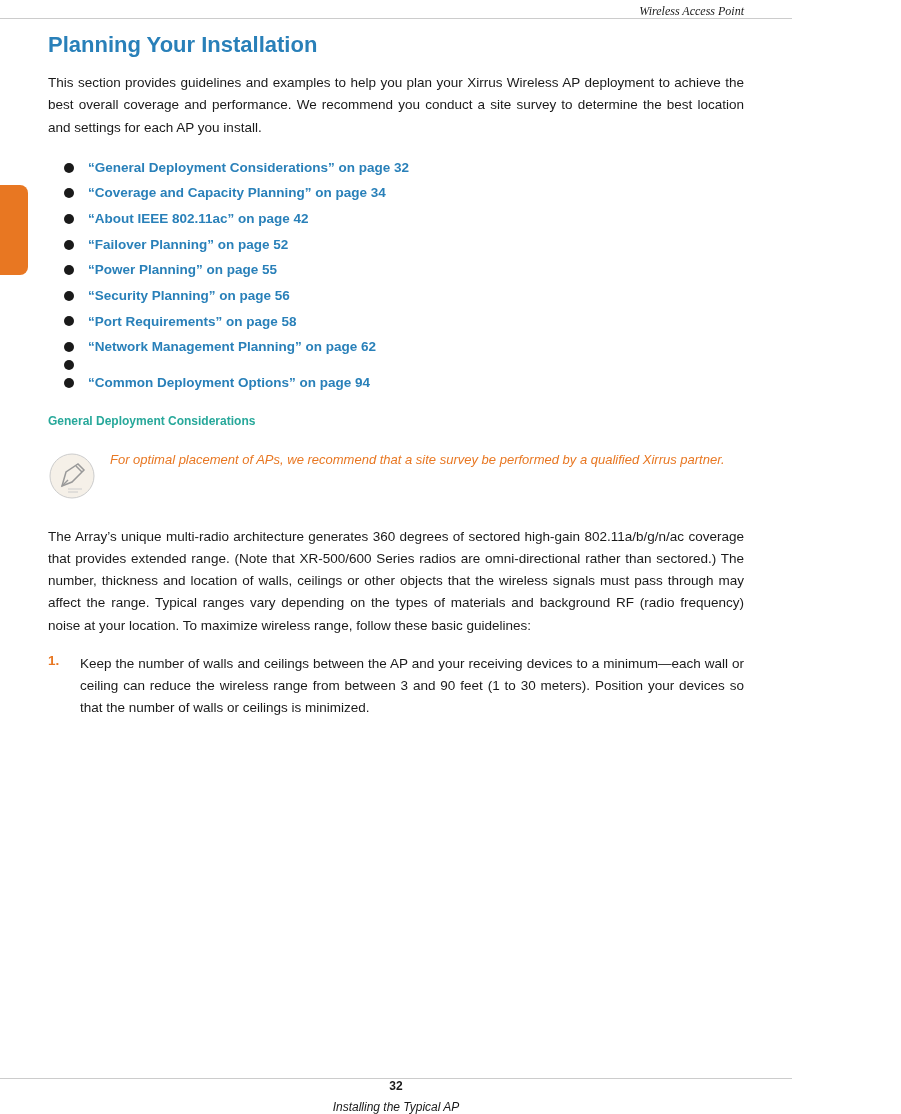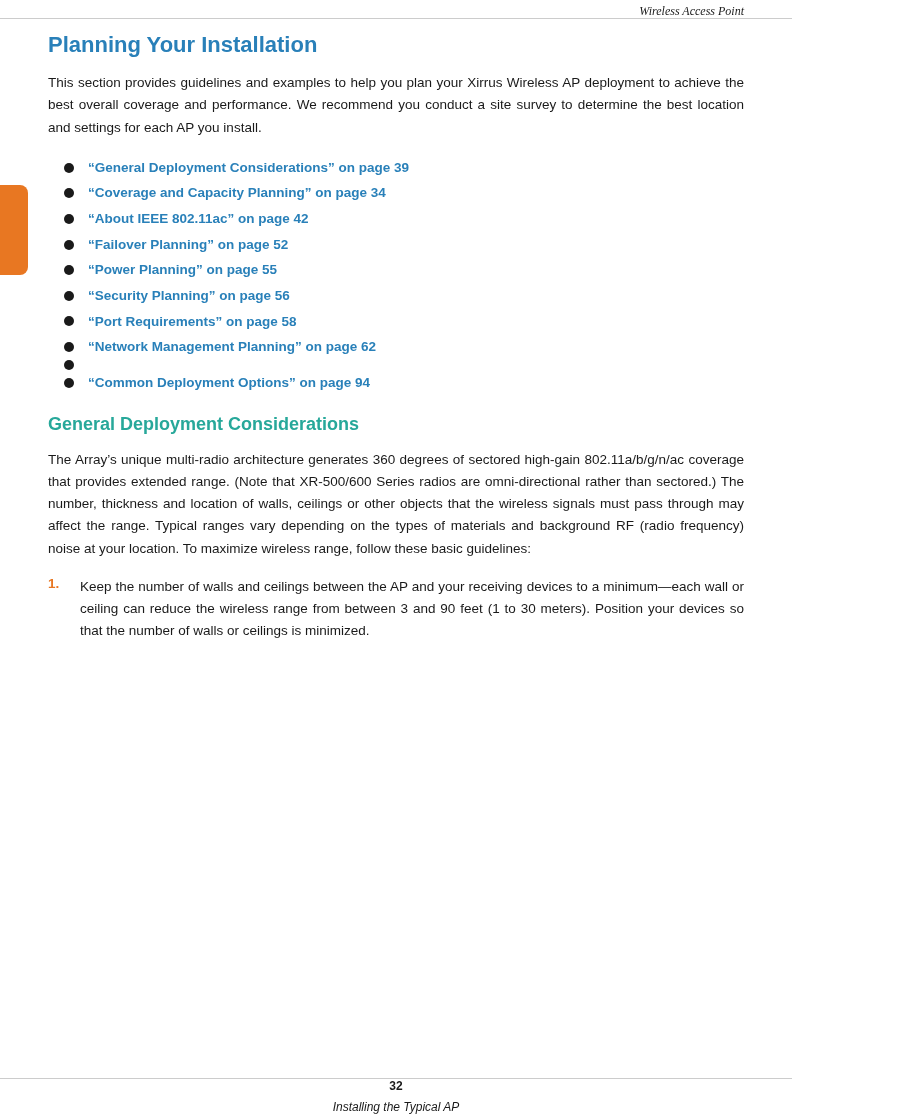--- a/index.html
+++ b/index.html
@@ -71,21 +71,21 @@
       font-family: Arial, Helvetica, sans-serif;
       font-size: 22px;
       font-weight: bold;
       color: #2980b9;
       margin-bottom: 14px;
       margin-top: 4px;
     }
 
     .sub-section-heading {
       font-family: Arial, Helvetica, sans-serif;
-      font-size: 18px;
+      font-size: 12px;
       font-weight: bold;
       color: #27a89a;
       margin-bottom: 14px;
       margin-top: 8px;
     }
 
     
     .body-text {
       font-family: Arial, Helvetica, sans-serif;
       font-size: 13.5px;
@@ -221,21 +221,21 @@
 
   <div class="content">
 
     <h1 class="section-heading">Planning Your Installation</h1>
 
     <p class="body-text">This section provides guidelines and examples to help you plan your Xirrus Wireless AP deployment to achieve the best overall coverage and performance. We recommend you conduct a site survey to determine the best location and settings for each AP you install.</p>
 
     <ul class="bullet-list">
     <li>
           <span class="bullet-dot"></span>
-          <span>“General Deployment Considerations” on page 39</span>
+          <span>“General Deployment Considerations” on page 32</span>
         </li>
         <li>
           <span class="bullet-dot"></span>
           <span>“Coverage and Capacity Planning” on page 34</span>
         </li>
         <li>
           <span class="bullet-dot"></span>
           <span>“About IEEE 802.11ac” on page 42</span>
         </li>
         <li>
@@ -262,20 +262,35 @@
           <span class="bullet-dot"></span>
         </li>
         <li>
           <span class="bullet-dot"></span>
           <span>“Common Deployment Options” on page 94</span>
         </li>
       </ul>
 
     <h2 class="sub-section-heading">General Deployment Considerations</h2>
 
+    <div class="note-box">
+      <div class="note-icon">
+        
+        <svg viewBox="0 0 48 48" width="48" height="48" xmlns="http://www.w3.org/2000/svg">
+          <ellipse cx="24" cy="24" rx="22" ry="22" fill="#f5f0e8" stroke="#ccc" stroke-width="1"></ellipse>
+          <path d="M14 34 L18 20 L30 12 L36 18 L24 30 Z" fill="none" stroke="#999" stroke-width="1.5"></path>
+          <line x1="14" y1="34" x2="20" y2="28" stroke="#999" stroke-width="1.5"></line>
+          <path d="M28 14 L34 20" stroke="#999" stroke-width="1.5"></path>
+
+          <line x1="20" y1="37" x2="34" y2="37" stroke="#ccc" stroke-width="1"></line>
+          <line x1="20" y1="40" x2="30" y2="40" stroke="#ccc" stroke-width="1"></line>
+        </svg>
+      </div>
+      <p class="note-text">For optimal placement of APs, we recommend that a site survey be performed by a qualified Xirrus partner.</p>
+    </div>
 
     <p class="body-text">The Array’s unique multi-radio architecture generates 360 degrees of sectored high-gain 802.11a/b/g/n/ac coverage that provides extended range. (Note that XR-500/600 Series radios are omni-directional rather than sectored.) The number, thickness and location of walls, ceilings or other objects that the wireless signals must pass through may affect the range. Typical ranges vary depending on the types of materials and background RF (radio frequency) noise at your location. To maximize wireless range, follow these basic guidelines:</p>
 
     <ol class="numbered-list">
     <li>
           <span class="num-label">1.</span>
           <span class="num-text">Keep the number of walls and ceilings between the AP and your receiving devices to a minimum—each wall or ceiling can reduce the wireless range from between 3 and 90 feet (1 to 30 meters). Position your devices so that the number of walls or ceilings is minimized.</span>
         </li>
       </ol>
 

